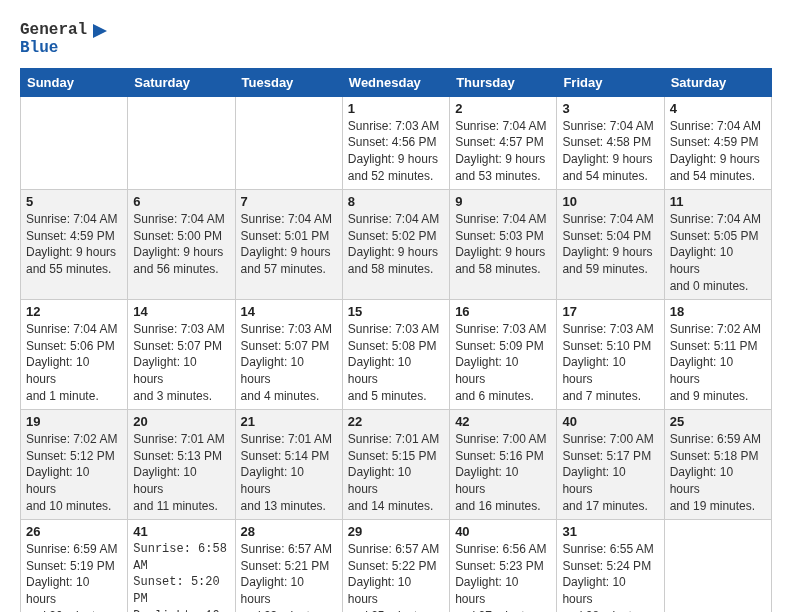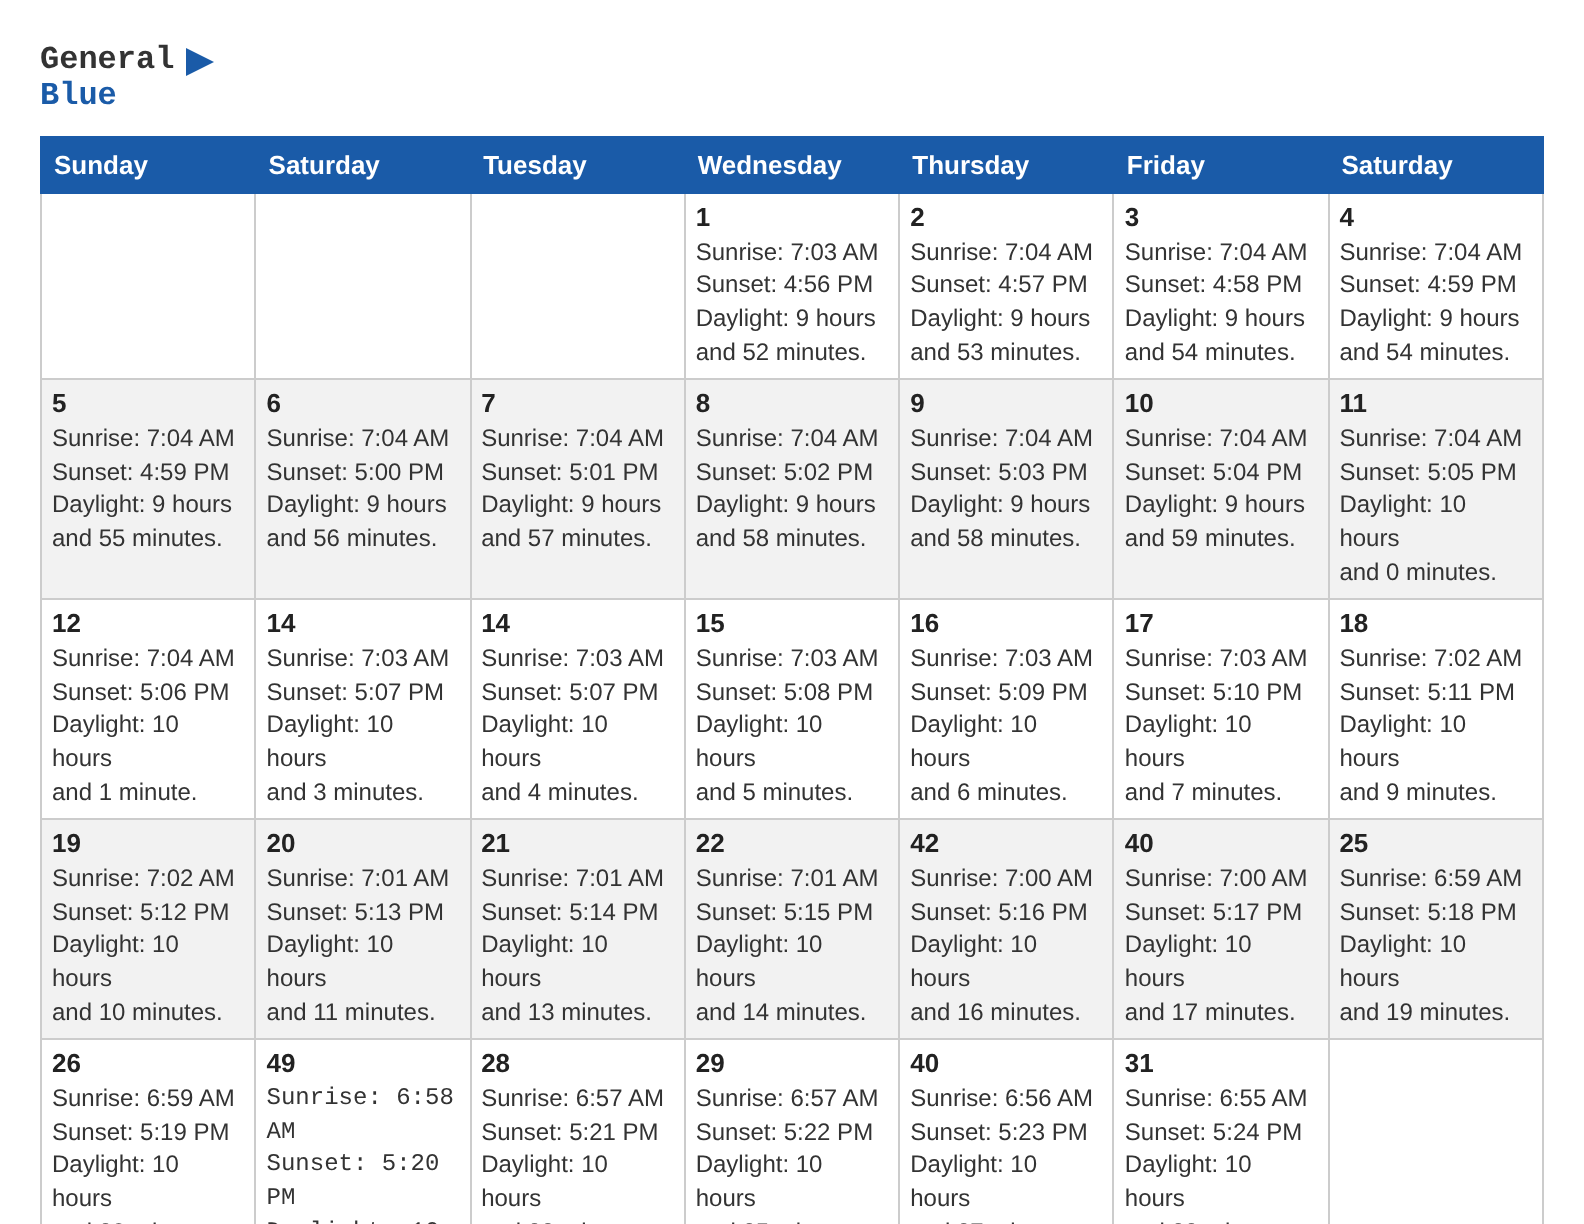--- a/index.html
+++ b/index.html
@@ -299,21 +299,21 @@
       </tr>
       <tr>
         <td>
           <span class="day-number">26</span>
           <div class="day-detail" style="white-space: pre-line;">Sunrise: 6:59 AM
 Sunset: 5:19 PM
 Daylight: 10 hours
 and 20 minutes.</div>
         </td>
         <td>
-          <span class="day-number">49</span>
+          <span class="day-number">41</span>
           <div class="day-detail" style="white-space: pre-line; font-family: Liberation Mono, monospace;">Sunrise: 6:58 AM
 Sunset: 5:20 PM
 Daylight: 10 hours
 and 22 minutes.</div>
         </td>
         <td>
           <span class="day-number">28</span>
           <div class="day-detail" style="white-space: pre-line;">Sunrise: 6:57 AM
 Sunset: 5:21 PM
 Daylight: 10 hours

